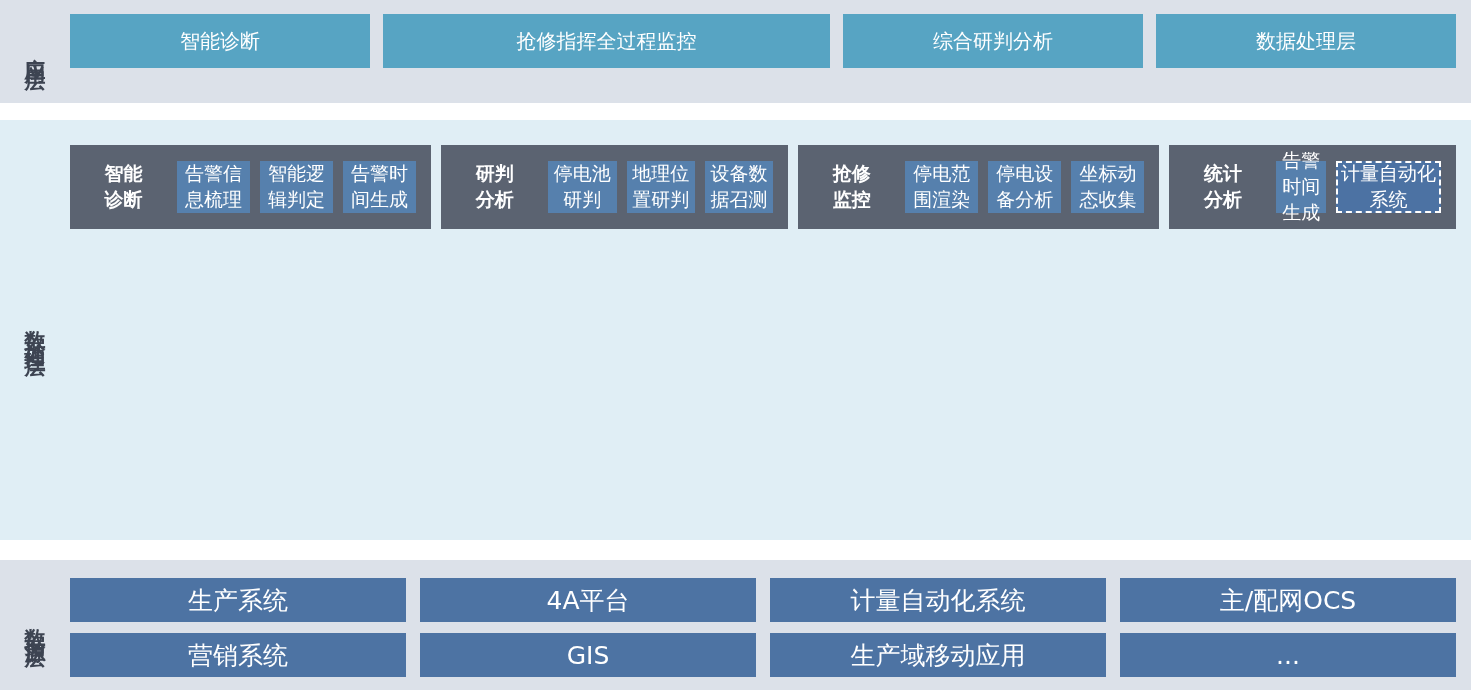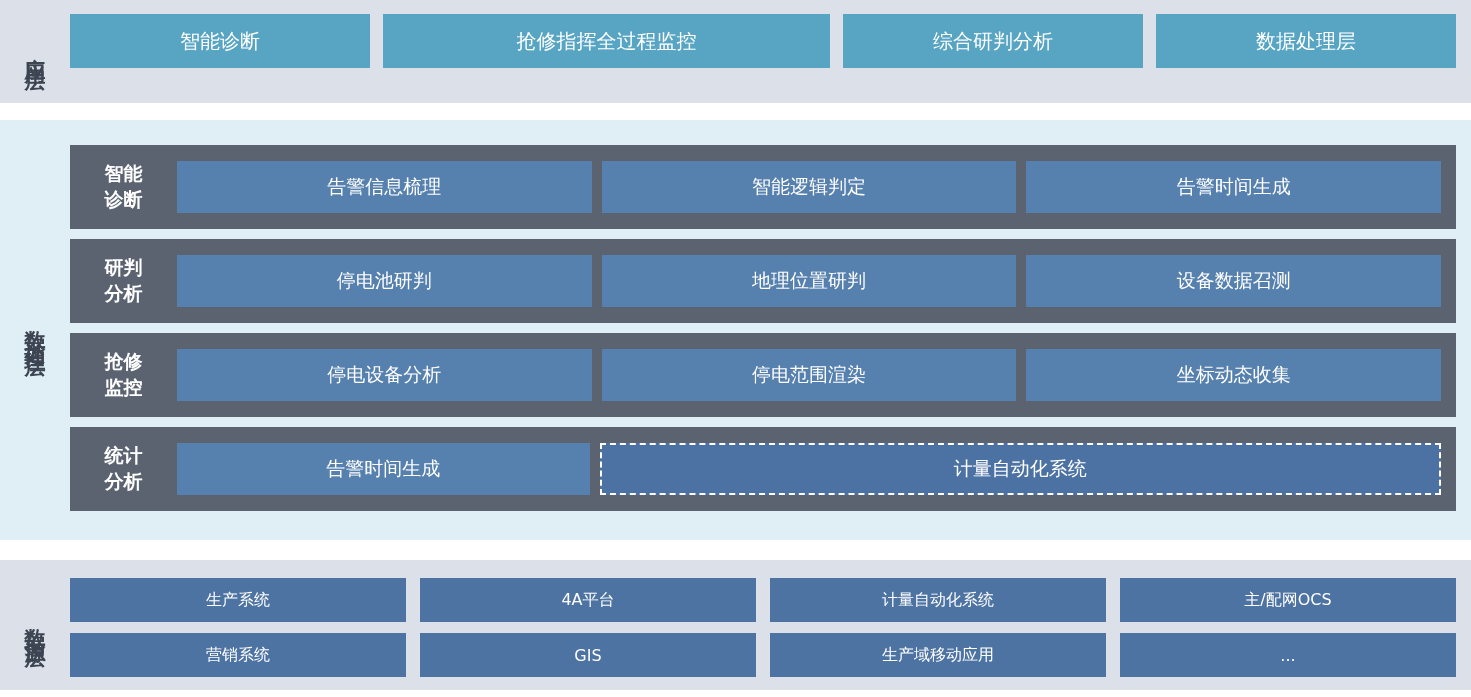--- a/index.html
+++ b/index.html
@@ -43,21 +43,21 @@
     padding: 14px 15px 0 0;
     border-radius: 30px;
   }
   .app-btn { background: #57a4c3; height: 54px; font-size: 20px; }
   .f-300 { flex: 300 300 0; }
   .f-447 { flex: 447 447 0; }
 
   
   .proc-content {
     flex: 1;
-    display: flex; flex-direction: column; gap: 10px;
+    display: flex; gap: 10px;
     padding: 25px 15px 0 0;
   }
   .proc-row {
     height: 84px;
     background: #5b6371;
     display: flex; align-items: center;
     padding-right: 15px;
   }
   .proc-row-label {
     flex: 0 0 107px;
@@ -76,21 +76,21 @@
     border: 2px dashed #ffffff;
   }
 
   
   .src-content {
     flex: 1;
     display: flex; flex-direction: column; gap: 11px;
     padding: 18px 15px 0 0;
   }
   .src-row { display: flex; gap: 14px; height: 44px; }
-  .src-btn { flex: 1 1 0; background: #4d73a3; font-size: 16px; }
+  .src-btn { flex: 1 1 0; background: #4d73a3; font-size: 25px; }
 </style>
 </head>
 <body>
 
 <div class="layer layer-app">
   <div class="vlabel-wrap">
     <div class="vlabel">应用层</div>
   </div>
   <div class="app-content">
     <div class="btn app-btn f-300">智能诊断</div>
@@ -125,22 +125,22 @@
         <div class="btn proc-btn">停电池研判</div>
         <div class="btn proc-btn">地理位置研判</div>
         <div class="btn proc-btn">设备数据召测</div>
       </div>
     </div>
 
     <div class="proc-row">
       <div class="proc-row-label">抢修
 监控</div>
       <div class="proc-items">
+        <div class="btn proc-btn">停电范围渲染</div>
         <div class="btn proc-btn">停电设备分析</div>
-        <div class="btn proc-btn">停电范围渲染</div>
         <div class="btn proc-btn">坐标动态收集</div>
       </div>
     </div>
 
     <div class="proc-row">
       <div class="proc-row-label">统计
 分析</div>
       <div class="proc-items">
         <div class="btn proc-btn">告警时间生成</div>
         <div class="btn proc-btn dashed">计量自动化系统</div>

